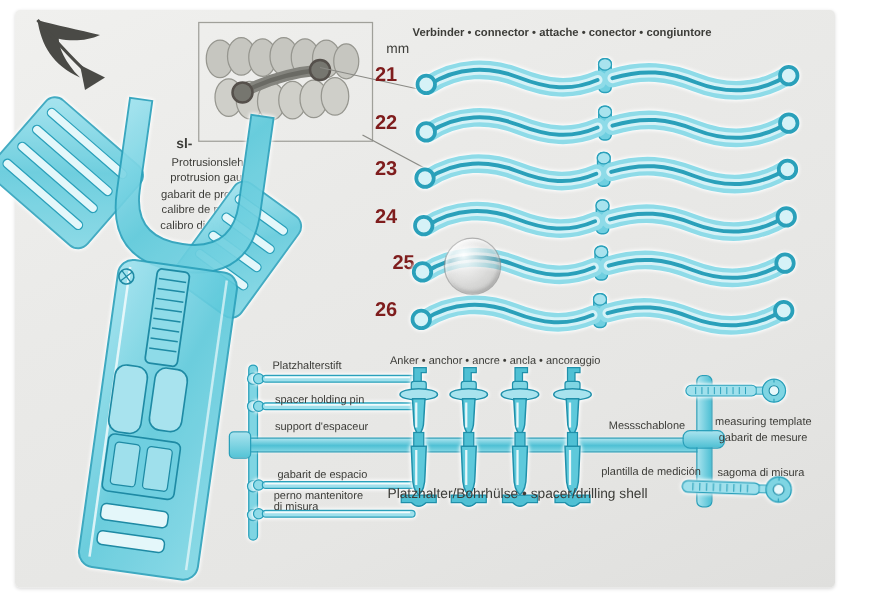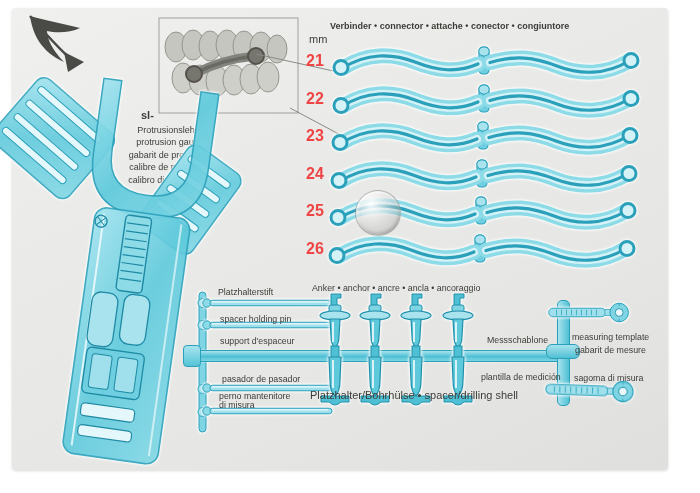--- a/index.html
+++ b/index.html
@@ -5,21 +5,21 @@
   html,body{margin:0;padding:0;background:#fff;}
   .page{position:relative;width:700px;height:493px;background:#ffffff;overflow:hidden;
         font-family:"Liberation Sans",sans-serif;}
   .card{position:absolute;left:12px;top:8px;width:656px;height:462px;border-radius:4px;
         background:linear-gradient(155deg,#f0f0ee 0%,#eaeae8 35%,#e6e6e4 70%,#dfdfdd 100%);
         box-shadow:0 1px 3px rgba(0,0,0,.15);}
   .abs{position:absolute;}
   svg.part{position:absolute;overflow:visible;
         filter:drop-shadow(0 0 1.5px rgba(255,255,255,.95)) drop-shadow(0 0 1px rgba(255,255,255,.8));}
   .lbl{position:absolute;color:#3c3c38;font-size:8.8px;line-height:10.5px;white-space:nowrap;}
-  .num{position:absolute;width:30px;text-align:center;color:#ef4444;font-weight:bold;
+  .num{position:absolute;width:30px;text-align:left;color:#7f1d1d;font-weight:bold;
        font-size:16px;line-height:18px;}
   .title-center{text-align:left;font-weight:bold;}
   .gauge-lines{position:absolute;left:112px;top:124px;width:116px;text-align:center;
        color:#3c3c38;font-size:9px;line-height:12.4px;}
   .gauge-lines div{white-space:nowrap;}
   .sl{position:absolute;left:141px;top:109px;color:#3c3c38;font-size:11px;font-weight:bold;}
   .runner-bar{position:absolute;left:186px;top:350px;width:380px;height:10px;border-radius:5px;
        background:linear-gradient(#a8e3ee,#4fc0d4 55%,#7fd5e3);border:1px solid #2aa0ba;
        box-shadow:0 0 2px rgba(255,255,255,.9);}
   .runner-block{position:absolute;left:183px;top:345px;width:16px;height:20px;border-radius:4px;
@@ -134,21 +134,21 @@
     <div>calibro di protrusione</div>
   </div>
 
   <div class="lbl title-center" style="left:330px;top:21px;width:320px;font-size:9px">Verbinder • connector • attache • conector • congiuntore</div>
   <div class="lbl" style="left:309px;top:34px;font-size:11px">mm</div>
 
   <div class="num" style="left:300px;top:52px">21</div>
   <div class="num" style="left:300px;top:90px">22</div>
   <div class="num" style="left:300px;top:127px">23</div>
   <div class="num" style="left:300px;top:165px">24</div>
-  <div class="num" style="left:300px;top:202px">25</div>
+  <div class="num" style="left:314px;top:202px">25</div>
   <div class="num" style="left:300px;top:240px">26</div>
 
   <svg class="part" style="left:326px;top:45px" width="320" height="38">
       <use href="#sym-conn"></use>
     </svg>
   <svg class="part" style="left:326px;top:83px" width="320" height="38">
       <use href="#sym-conn"></use>
     </svg>
   <svg class="part" style="left:324px;top:120px" width="322" height="38">
       <use href="#sym-conn"></use>
@@ -223,21 +223,21 @@
   <svg class="part" style="left:202px;top:382px" width="134" height="12">
       <use href="#sym-pin"></use>
     </svg>
   <svg class="part" style="left:202px;top:405px" width="134" height="12">
       <use href="#sym-pin"></use>
     </svg>
 
   <div class="lbl" style="left:218px;top:287px">Platzhalterstift</div>
   <div class="lbl" style="left:220px;top:314px">spacer holding pin</div>
   <div class="lbl" style="left:220px;top:336px">support d'espaceur</div>
-  <div class="lbl" style="left:222px;top:374px">pasador de pasador</div>
+  <div class="lbl" style="left:222px;top:374px">gabarit de espacio</div>
   <div class="lbl" style="left:219px;top:391px">perno mantenitore</div>
   <div class="lbl" style="left:219px;top:400px">di misura</div>
 
   <div class="runner-bar"></div>
   <div class="runner-block"></div>
 
   <div class="lbl" style="left:312px;top:283px">Anker • anchor • ancre • ancla • ancoraggio</div>
   <svg class="part" style="left:313px;top:292px" width="190" height="128" viewBox="0 0 190 128">
     <use href="#sym-anchor" x="0" width="44" height="128"></use>
     <use href="#sym-anchor" x="40" width="44" height="128"></use>

